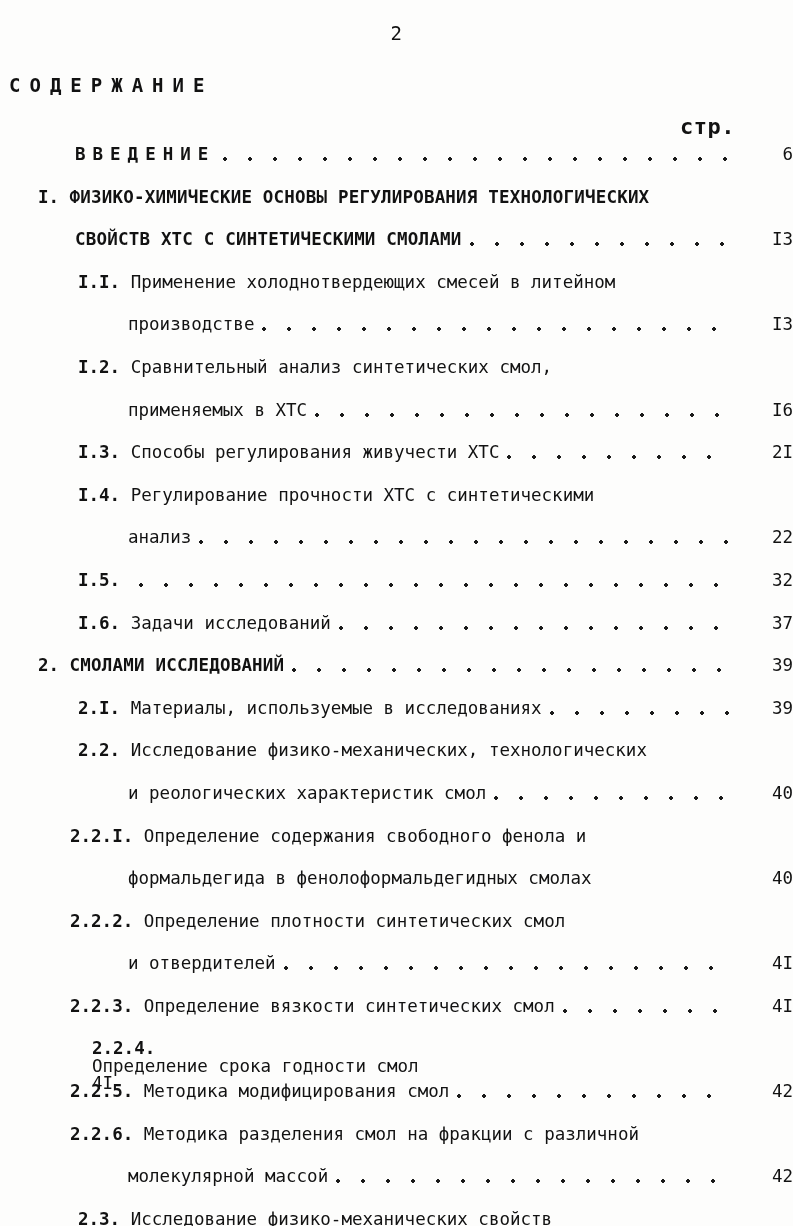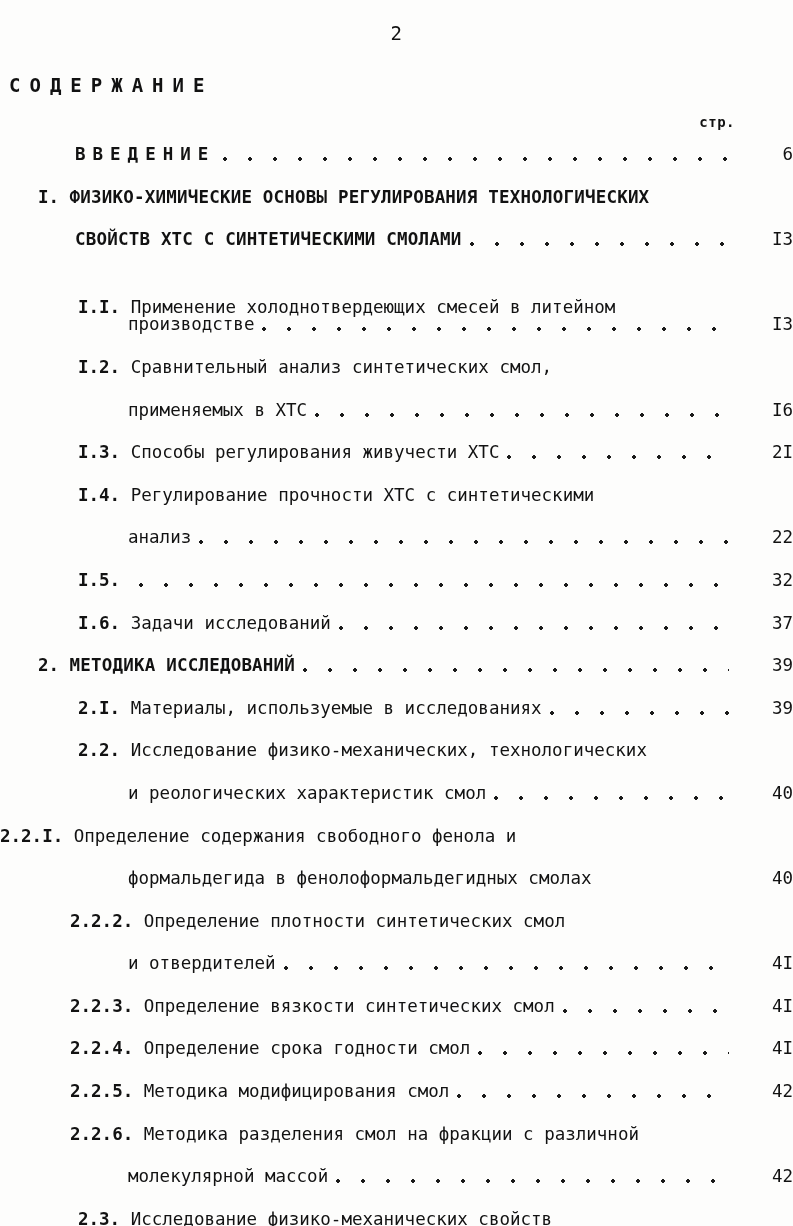--- a/index.html
+++ b/index.html
@@ -45,21 +45,21 @@
     letter-spacing: 9px;
     text-indent: 9px;
     font-weight: 700;
   }
 
   
   .col-head {
     position: absolute;
     top: 114px;
     right: 58px;
-    font-size: 14px;
+    font-size: 22px;
     font-weight: 700;
     letter-spacing: 0.5px;
   }
 
   
   .toc {
     position: absolute;
     top: 146px;
     left: 0;
     width: 793px;
@@ -144,21 +144,21 @@
         <span class="num">I. </span>
         <span class="label caps">ФИЗИКО-ХИМИЧЕСКИЕ ОСНОВЫ РЕГУЛИРОВАНИЯ ТЕХНОЛОГИЧЕСКИХ</span>
         <span class="leader none"></span>
         <span class="pageno blank"></span>
       </div>
       <div class="row" style="padding-left: 75px;">
         <span class="label caps">СВОЙСТВ ХТС С СИНТЕТИЧЕСКИМИ СМОЛАМИ</span>
         <span class="leader"></span>
         <span class="pageno">I3</span>
       </div>
-      <div class="row" style="padding-left: 78px; align-items: flex-end;">
+      <div class="row" style="padding-left: 78px;">
         <span class="num">I.I. </span>
         <span class="label">Применение холоднотвердеющих смесей в литейном</span>
         <span class="leader none"></span>
         <span class="pageno blank"></span>
       </div>
       <div class="row" style="padding-left: 128px;">
         <span class="label">производстве</span>
         <span class="leader"></span>
         <span class="pageno">I3</span>
       </div>
@@ -196,42 +196,42 @@
         <span class="pageno">32</span>
       </div>
       <div class="row" style="padding-left: 78px;">
         <span class="num">I.6. </span>
         <span class="label">Задачи исследований</span>
         <span class="leader"></span>
         <span class="pageno">37</span>
       </div>
       <div class="row" style="padding-left: 38px;">
         <span class="num">2. </span>
-        <span class="label caps">МЕТОДИКА ИССЛЕДОВАНИЙ</span>
+        <span class="label caps">СМОЛАМИ ИССЛЕДОВАНИЙ</span>
         <span class="leader"></span>
         <span class="pageno">39</span>
       </div>
       <div class="row" style="padding-left: 78px;">
         <span class="num">2.I. </span>
         <span class="label">Материалы, используемые в исследованиях</span>
         <span class="leader"></span>
         <span class="pageno">39</span>
       </div>
       <div class="row" style="padding-left: 78px;">
         <span class="num">2.2. </span>
         <span class="label">Исследование физико-механических, технологических</span>
         <span class="leader none"></span>
         <span class="pageno blank"></span>
       </div>
       <div class="row" style="padding-left: 128px;">
         <span class="label">и реологических характеристик смол</span>
         <span class="leader"></span>
         <span class="pageno">40</span>
       </div>
-      <div class="row" style="">
+      <div class="row" style="padding-left: 70px;">
         <span class="num">2.2.I. </span>
         <span class="label">Определение содержания свободного фенола и</span>
         <span class="leader none"></span>
         <span class="pageno blank"></span>
       </div>
       <div class="row" style="padding-left: 128px;">
         <span class="label">формальдегида в фенолоформальдегидных смолах</span>
         <span class="leader none"></span>
         <span class="pageno">40</span>
       </div>
@@ -245,21 +245,21 @@
         <span class="label">и отвердителей</span>
         <span class="leader"></span>
         <span class="pageno">4I</span>
       </div>
       <div class="row" style="padding-left: 70px;">
         <span class="num">2.2.3. </span>
         <span class="label">Определение вязкости синтетических смол</span>
         <span class="leader"></span>
         <span class="pageno">4I</span>
       </div>
-      <div class="row" style="padding-left: 70px;">
+      <div class="row" style="padding-left: 92px; flex-direction: column;">
         <span class="num">2.2.4. </span>
         <span class="label">Определение срока годности смол</span>
         <span class="leader"></span>
         <span class="pageno">4I</span>
       </div>
       <div class="row" style="padding-left: 70px;">
         <span class="num">2.2.5. </span>
         <span class="label">Методика модифицирования смол</span>
         <span class="leader"></span>
         <span class="pageno">42</span>

